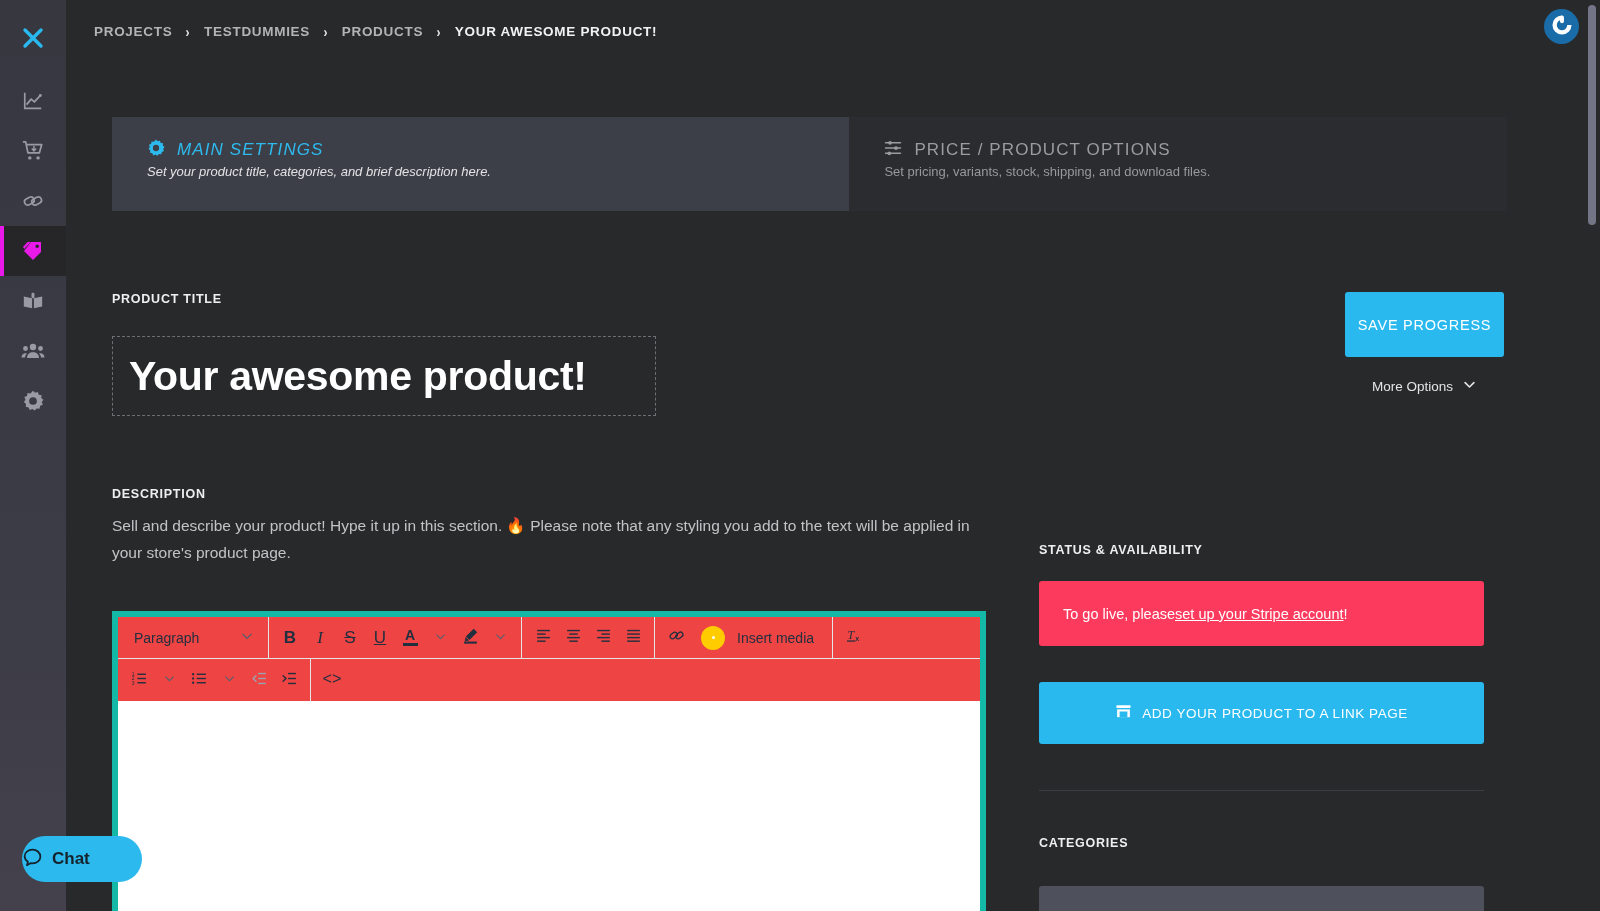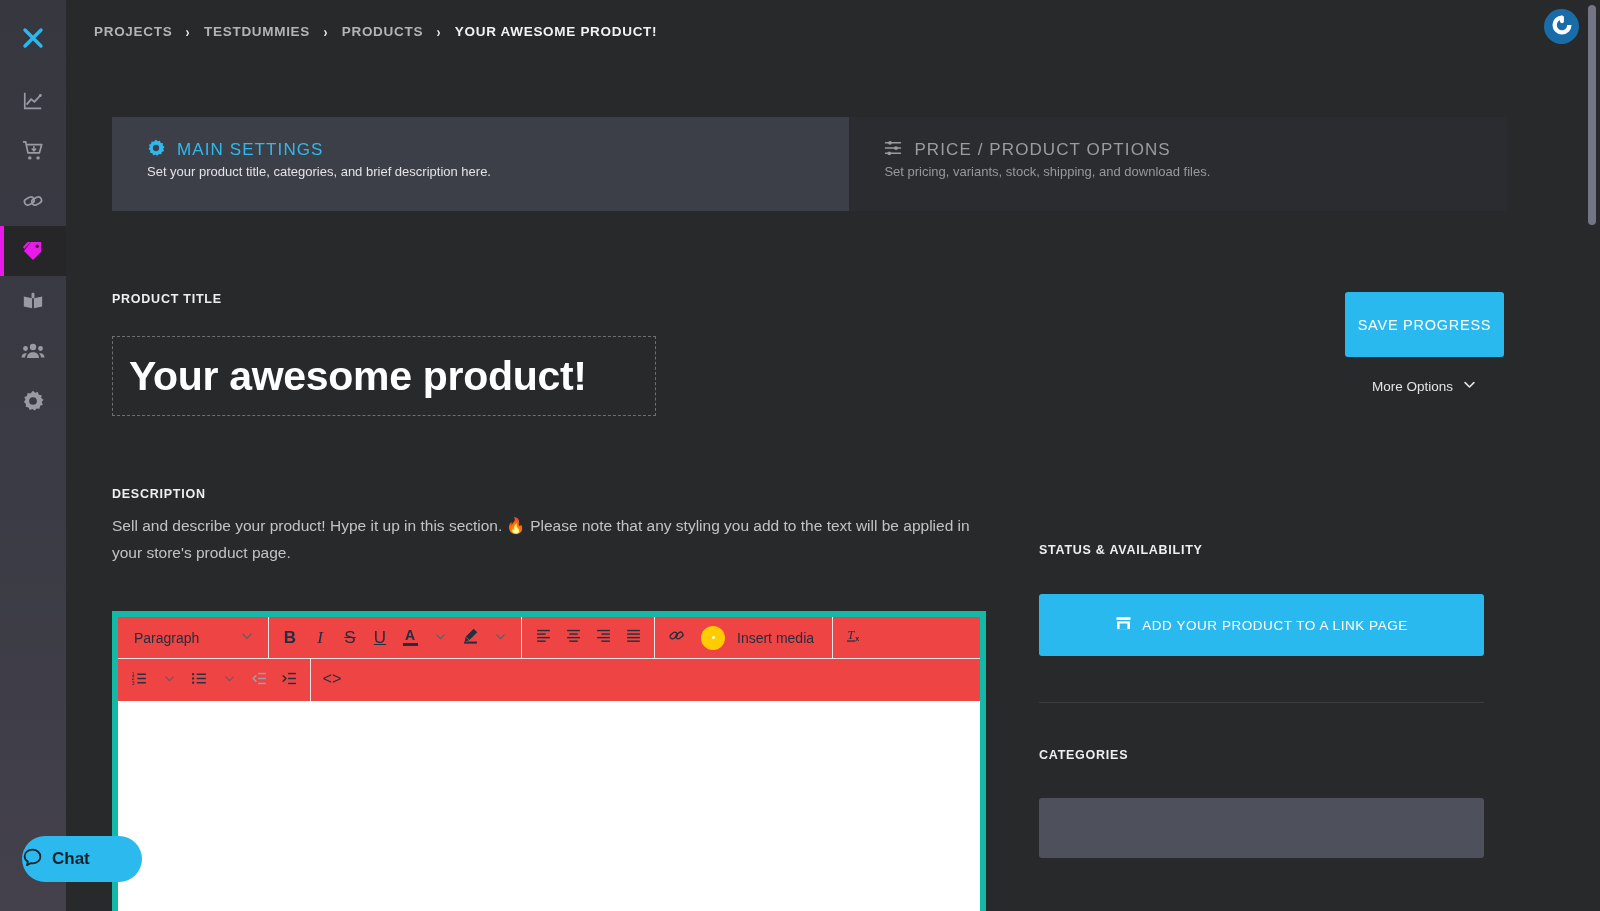--- a/index.html
+++ b/index.html
@@ -48,21 +48,21 @@
     border-radius:50%; background:#1a6ca8;
     display:flex; align-items:center; justify-content:center;
   }
 
   
   #tabs {
     position:absolute; left:112px; top:117px; width:1395px; height:94px;
     display:flex;
   }
   .tab { padding:22px 0 0 35px; height:94px; }
-  .tab.active { width:783px; background:#3d3f48; }
+  .tab.active { width:783px; background:#3d3f48;font-style:italic; }
   .tab.inactive { width:698px; background:#2b2c2f; }
   .tab-head { display:flex; align-items:center; gap:12px; }
   .tab-title {
     font-size:17px; letter-spacing:1.1px; font-weight:400;
   }
   .tab.active .tab-title { color:#2dbbef; }
   .tab.inactive .tab-title { color:#9b9ba0; }
   .tab-sub { margin-top:3px; font-size:13px; }
   .tab.active .tab-sub { color:#e3e3e5; }
   .tab.inactive .tab-sub { color:#98989d; }
@@ -544,20 +544,25 @@
       <div class="tb-btn" style="font-size:16px;font-family:'Liberation Mono',monospace;">&lt;&gt;</div>
     </div>
   </div>
 
   <div id="editor-body"></div>
 </div>
 
 <div id="right-col">
   <span class="side-label">STATUS &amp; AVAILABILITY</span>
 
+  <div id="stripe-alert">
+    <span>To go live, please </span>
+      <a>set up your Stripe account</a>
+      <span>!</span>
+  </div>
 
   <button id="linkpage-btn">
     <span>
       <svg width="17" height="17" viewBox="0 0 24 24">
           <rect x="2" y="3" width="20" height="4" rx="1" fill="#fff"></rect>
           <path d="M3 9 H21 V20 H3 Z" fill="#fff"></path>
           <rect x="6.5" y="12" width="11" height="8" fill="#2ab9ee"></rect>
         </svg>
     </span>
     <span>ADD YOUR PRODUCT TO A LINK PAGE</span>

